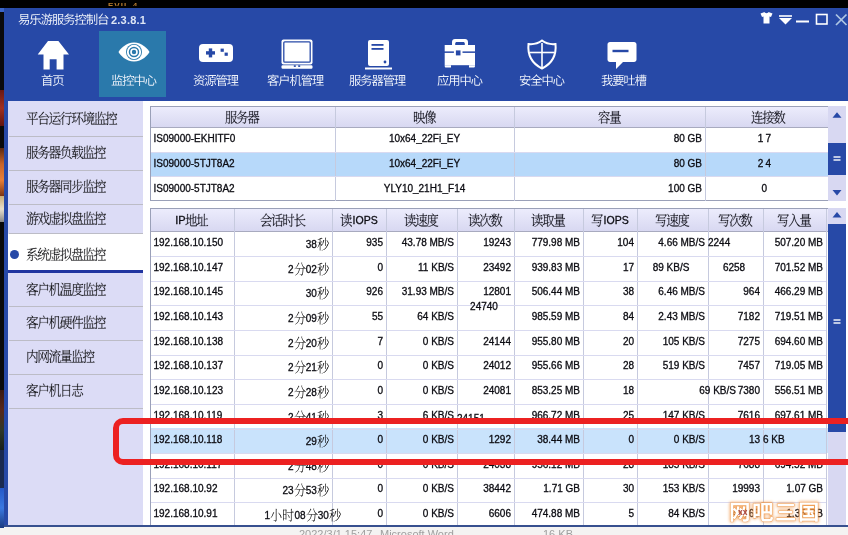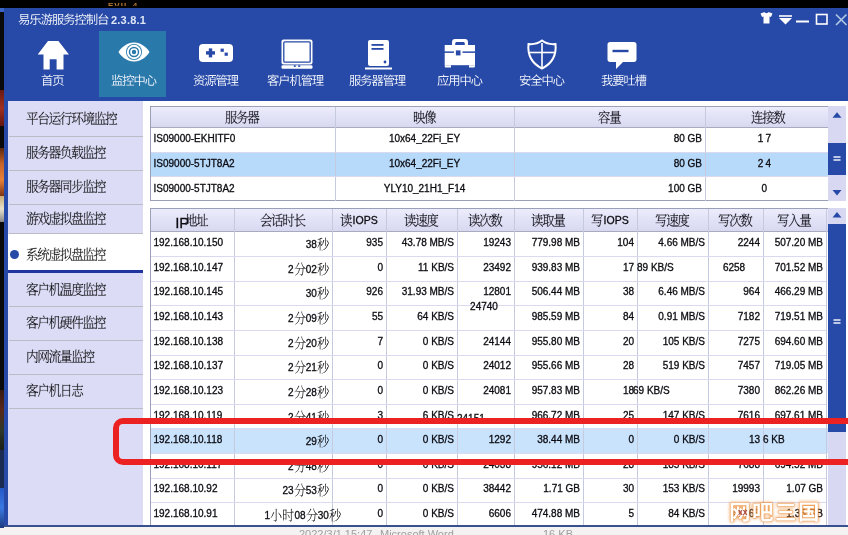--- a/index.html
+++ b/index.html
@@ -602,21 +602,21 @@
 <div class="abs" style="left:151.0px;top:280.7px;width:675.0px;height:1px;background:#d9daf0"></div>
 <div class="abs" style="left:151.0px;top:305.4px;width:675.0px;height:1px;background:#d9daf0"></div>
 <div class="abs" style="left:151.0px;top:330.0px;width:675.0px;height:1px;background:#d9daf0"></div>
 <div class="abs" style="left:151.0px;top:354.6px;width:675.0px;height:1px;background:#d9daf0"></div>
 <div class="abs" style="left:151.0px;top:379.2px;width:675.0px;height:1px;background:#d9daf0"></div>
 <div class="abs" style="left:151.0px;top:403.8px;width:675.0px;height:1px;background:#d9daf0"></div>
 <div class="abs" style="left:151.0px;top:428.5px;width:675.0px;height:1px;background:#d9daf0"></div>
 <div class="abs" style="left:151.0px;top:453.1px;width:675.0px;height:1px;background:#d9daf0"></div>
 <div class="abs" style="left:151.0px;top:477.7px;width:675.0px;height:1px;background:#d9daf0"></div>
 <div class="abs" style="left:151.0px;top:502.3px;width:675.0px;height:1px;background:#d9daf0"></div>
-<div class="abs lat" style="left:175.2px;top:214.1px;font-size:15px">IP</div>
+<div class="abs lat" style="left:175.2px;top:214.1px;font-size:11px">IP</div>
 <svg style="position:absolute;left:185.2px;top:212.9px;fill:#15151d;overflow:visible;" width="23.6" height="14.4">
     <g stroke="#15151d" stroke-width="12">
       <use href="#f5730" x="0.0" y="0" width="12.4" height="14.4"></use>
       <use href="#f5740" x="11.2" y="0" width="12.4" height="14.4"></use>
     </g>
   </svg>
 <svg style="position:absolute;left:260.0px;top:212.9px;fill:#15151d;overflow:visible;" width="46.0" height="14.4">
     <g stroke="#15151d" stroke-width="12">
       <use href="#f4f1a" x="0.0" y="0" width="12.4" height="14.4"></use>
       <use href="#f8bdd" x="11.2" y="0" width="12.4" height="14.4"></use>
@@ -690,34 +690,34 @@
 <div class="abs lat" style="left:153.5px;top:237.2px">192.168.10.150</div>
 <div class="abs lat" style="left:234px;top:237.2px;width:95px;text-align:right;white-space:nowrap"><span>38</span><svg style="overflow:visible;vertical-align:-3px" width="12.2" height="14.2">
       <use href="#f79d2" x="0.0" width="12.2" height="14.2"></use>
     </svg></div>
 <div class="abs lat" style="left:332px;top:237.2px;width:51px;text-align:right">935</div>
 <div class="abs lat" style="left:386px;top:237.2px;width:68px;text-align:right">43.78 MB/S</div>
 <div class="abs lat" style="left:457px;top:237.2px;width:54px;text-align:right">19243</div>
 <div class="abs lat" style="left:514px;top:237.2px;width:66px;text-align:right">779.98 MB</div>
 <div class="abs lat" style="left:583px;top:237.2px;width:51px;text-align:right">104</div>
 <div class="abs lat" style="left:637px;top:237.2px;width:68px;text-align:right">4.66 MB/S</div>
-<div class="abs lat" style="left:708px;top:237.2px;width:52px;text-align:right">2244</div>
+<div class="abs lat" style="left:708px;top:237.2px;width:52px;">2244</div>
 <div class="abs lat" style="left:763px;top:237.2px;width:60px;text-align:right">507.20 MB</div>
 <div class="abs lat" style="left:153.5px;top:261.8px">192.168.10.147</div>
 <div class="abs lat" style="left:234px;top:261.8px;width:95px;text-align:right;white-space:nowrap"><span>2</span><svg style="overflow:visible;vertical-align:-3px" width="12.2" height="14.2">
       <use href="#f5206" x="0.0" width="12.2" height="14.2"></use>
     </svg><span>02</span><svg style="overflow:visible;vertical-align:-3px" width="12.2" height="14.2">
       <use href="#f79d2" x="0.0" width="12.2" height="14.2"></use>
     </svg></div>
 <div class="abs lat" style="left:332px;top:261.8px;width:51px;text-align:right">0</div>
 <div class="abs lat" style="left:386px;top:261.8px;width:68px;text-align:right">11 KB/S</div>
 <div class="abs lat" style="left:457px;top:261.8px;width:54px;text-align:right">23492</div>
 <div class="abs lat" style="left:514px;top:261.8px;width:66px;text-align:right">939.83 MB</div>
 <div class="abs lat" style="left:583px;top:261.8px;width:51px;text-align:right">17</div>
-<div class="abs lat" style="left:637px;top:261.8px;width:68px;text-align:left">89 KB/S</div>
+<div class="abs lat" style="left:637px;top:261.8px;width:68px;text-align:center">89 KB/S</div>
 <div class="abs lat" style="left:708px;top:261.8px;width:52px;text-align:center">6258</div>
 <div class="abs lat" style="left:763px;top:261.8px;width:60px;text-align:right">701.52 MB</div>
 <div class="abs lat" style="left:153.5px;top:286.4px">192.168.10.145</div>
 <div class="abs lat" style="left:234px;top:286.4px;width:95px;text-align:right;white-space:nowrap"><span>30</span><svg style="overflow:visible;vertical-align:-3px" width="12.2" height="14.2">
       <use href="#f79d2" x="0.0" width="12.2" height="14.2"></use>
     </svg></div>
 <div class="abs lat" style="left:332px;top:286.4px;width:51px;text-align:right">926</div>
 <div class="abs lat" style="left:386px;top:286.4px;width:68px;text-align:right">31.93 MB/S</div>
 <div class="abs lat" style="left:457px;top:286.4px;width:54px;text-align:right">12801</div>
 <div class="abs lat" style="left:514px;top:286.4px;width:66px;text-align:right">506.44 MB</div>
@@ -729,21 +729,21 @@
 <div class="abs lat" style="left:234px;top:311.1px;width:95px;text-align:right;white-space:nowrap"><span>2</span><svg style="overflow:visible;vertical-align:-3px" width="12.2" height="14.2">
       <use href="#f5206" x="0.0" width="12.2" height="14.2"></use>
     </svg><span>09</span><svg style="overflow:visible;vertical-align:-3px" width="12.2" height="14.2">
       <use href="#f79d2" x="0.0" width="12.2" height="14.2"></use>
     </svg></div>
 <div class="abs lat" style="left:332px;top:311.1px;width:51px;text-align:right">55</div>
 <div class="abs lat" style="left:386px;top:311.1px;width:68px;text-align:right">64 KB/S</div>
 <div class="abs lat" style="left:457px;top:301px;width:54px;text-align:center">24740</div>
 <div class="abs lat" style="left:514px;top:311.1px;width:66px;text-align:right">985.59 MB</div>
 <div class="abs lat" style="left:583px;top:311.1px;width:51px;text-align:right">84</div>
-<div class="abs lat" style="left:637px;top:311.1px;width:68px;text-align:right">0.91 MB/S</div>
+<div class="abs lat" style="left:637px;top:311.1px;width:68px;text-align:right">2.43 MB/S</div>
 <div class="abs lat" style="left:708px;top:311.1px;width:52px;text-align:right">7182</div>
 <div class="abs lat" style="left:763px;top:311.1px;width:60px;text-align:right">719.51 MB</div>
 <div class="abs lat" style="left:153.5px;top:335.7px">192.168.10.138</div>
 <div class="abs lat" style="left:234px;top:335.7px;width:95px;text-align:right;white-space:nowrap"><span>2</span><svg style="overflow:visible;vertical-align:-3px" width="12.2" height="14.2">
       <use href="#f5206" x="0.0" width="12.2" height="14.2"></use>
     </svg><span>20</span><svg style="overflow:visible;vertical-align:-3px" width="12.2" height="14.2">
       <use href="#f79d2" x="0.0" width="12.2" height="14.2"></use>
     </svg></div>
 <div class="abs lat" style="left:332px;top:335.7px;width:51px;text-align:right">7</div>
 <div class="abs lat" style="left:386px;top:335.7px;width:68px;text-align:right">0 KB/S</div>
@@ -769,25 +769,25 @@
 <div class="abs lat" style="left:763px;top:360.3px;width:60px;text-align:right">719.05 MB</div>
 <div class="abs lat" style="left:153.5px;top:384.9px">192.168.10.123</div>
 <div class="abs lat" style="left:234px;top:384.9px;width:95px;text-align:right;white-space:nowrap"><span>2</span><svg style="overflow:visible;vertical-align:-3px" width="12.2" height="14.2">
       <use href="#f5206" x="0.0" width="12.2" height="14.2"></use>
     </svg><span>28</span><svg style="overflow:visible;vertical-align:-3px" width="12.2" height="14.2">
       <use href="#f79d2" x="0.0" width="12.2" height="14.2"></use>
     </svg></div>
 <div class="abs lat" style="left:332px;top:384.9px;width:51px;text-align:right">0</div>
 <div class="abs lat" style="left:386px;top:384.9px;width:68px;text-align:right">0 KB/S</div>
 <div class="abs lat" style="left:457px;top:384.9px;width:54px;text-align:right">24081</div>
-<div class="abs lat" style="left:514px;top:384.9px;width:66px;text-align:right">957.83 MB</div>
+<div class="abs lat" style="left:514px;top:384.9px;width:66px;text-align:right">853.25 MB</div>
 <div class="abs lat" style="left:583px;top:384.9px;width:51px;text-align:right">18</div>
-<div class="abs lat" style="left:633px;top:384.9px;width:68px;">69 KB/S</div>
+<div class="abs lat" style="left:668px;top:384.9px;width:68px;text-align:right">69 KB/S</div>
 <div class="abs lat" style="left:708px;top:384.9px;width:52px;text-align:right">7380</div>
-<div class="abs lat" style="left:763px;top:384.9px;width:60px;text-align:right">862.26 MB</div>
+<div class="abs lat" style="left:763px;top:384.9px;width:60px;text-align:right">556.51 MB</div>
 <div class="abs lat" style="left:153.5px;top:409.6px">192.168.10.119</div>
 <div class="abs lat" style="left:234px;top:409.6px;width:95px;text-align:right;white-space:nowrap"><span>2</span><svg style="overflow:visible;vertical-align:-3px" width="12.2" height="14.2">
       <use href="#f5206" x="0.0" width="12.2" height="14.2"></use>
     </svg><span>41</span><svg style="overflow:visible;vertical-align:-3px" width="12.2" height="14.2">
       <use href="#f79d2" x="0.0" width="12.2" height="14.2"></use>
     </svg></div>
 <div class="abs lat" style="left:332px;top:409.6px;width:51px;text-align:right">3</div>
 <div class="abs lat" style="left:386px;top:409.6px;width:68px;text-align:right">6 KB/S</div>
 <div class="abs lat" style="left:457px;top:413px;width:54px;text-align:left">24151</div>
 <div class="abs lat" style="left:514px;top:409.6px;width:66px;text-align:right">966.72 MB</div>

